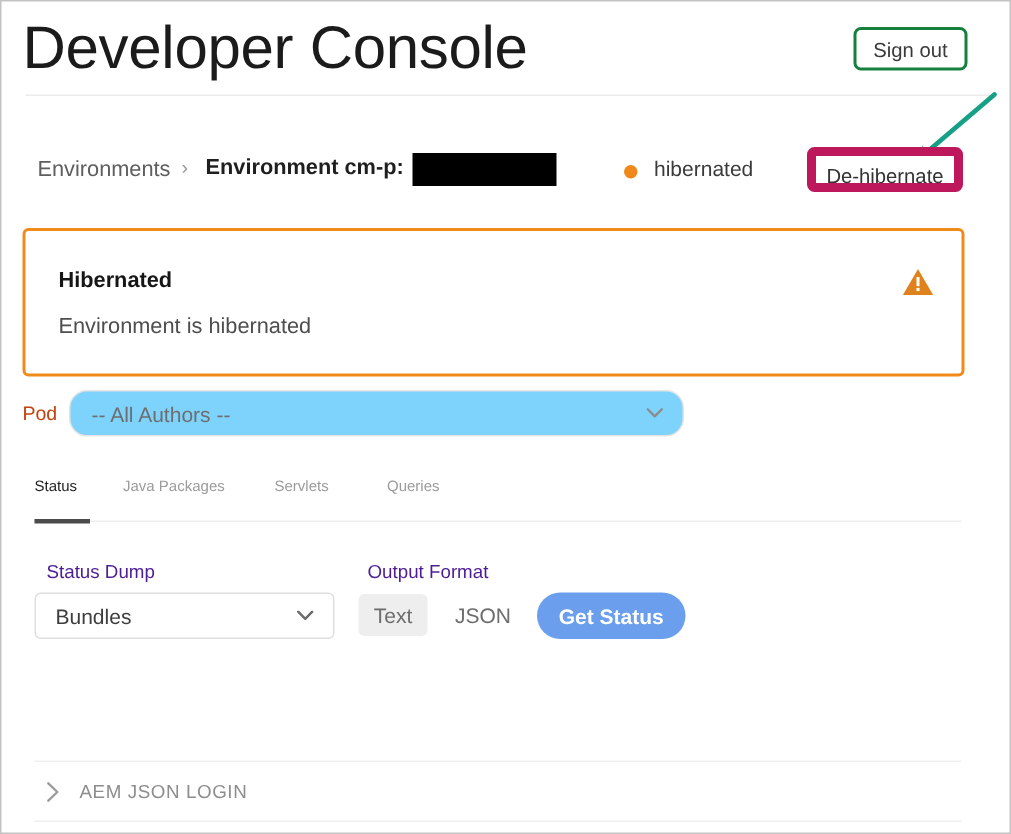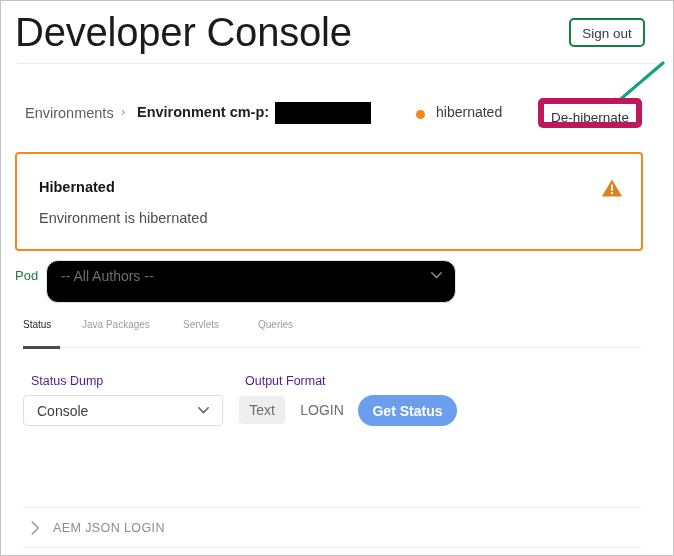--- a/index.html
+++ b/index.html
@@ -191,32 +191,32 @@
     left: 0;
     top: 259px;
     width: 674px;
     height: 32px;
   }
   .pod-label {
     position: absolute;
     left: 14px;
     top: 8px;
     font-size: 13px;
-    color: #15803d;
+    color: #c2410c;
   }
   .pod-select {
     position: absolute;
     left: 45px;
     top: 0px;
     width: 410px;
-    height: 43px;
+    height: 31px;
     box-sizing: border-box;
     border: 1px solid #e3e3e3;
     border-radius: 12px;
-    background: #000000;
+    background: #7dd3fc;
     cursor: pointer;
   }
   .pod-select-value {
     position: absolute;
     left: 14px;
     top: 7px;
     font-size: 14px;
     color: #6e6e6e;
   }
   .chev {
@@ -426,29 +426,29 @@
     <span class="tab" style="left:81px;">Java Packages</span>
     <span class="tab" style="left:182px;">Servlets</span>
     <span class="tab" style="left:257px;">Queries</span>
     <span class="tabs-divider"></span>
     <span class="tab-underline"></span>
   </div>
 
   <div class="controls">
     <span class="field-label" style="left:22px;">Status Dump</span>
     <div class="dump-select">
-      <span class="dump-select-value">Console</span>
+      <span class="dump-select-value">Bundles</span>
       <svg class="chev" viewBox="0 0 11 7">
         <path d="M0.8 0.8 L5.5 5.6 L10.2 0.8" fill="none" stroke="#6b6b6b" stroke-width="1.6" stroke-linecap="round" stroke-linejoin="round"></path>
       </svg>
     </div>
 
     <span class="field-label" style="left:236px;">Output Format</span>
     <span class="seg selected" style="left:238px;width:46px;">Text</span>
-    <span class="seg unselected" style="left:297px;width:48px;">LOGIN</span>
+    <span class="seg unselected" style="left:297px;width:48px;">JSON</span>
   </div>
   <button class="get-status-btn">Get Status</button>
 
   <div class="footer-divider-top"></div>
   <div class="accordion">
     <svg class="accordion-chev" viewBox="0 0 9 14">
       <path d="M1.2 1.2 L7.2 7 L1.2 12.8" fill="none" stroke="#9d9d9d" stroke-width="1.6" stroke-linecap="round" stroke-linejoin="round"></path>
     </svg>
     <span class="accordion-label">AEM JSON LOGIN</span>
   </div>

